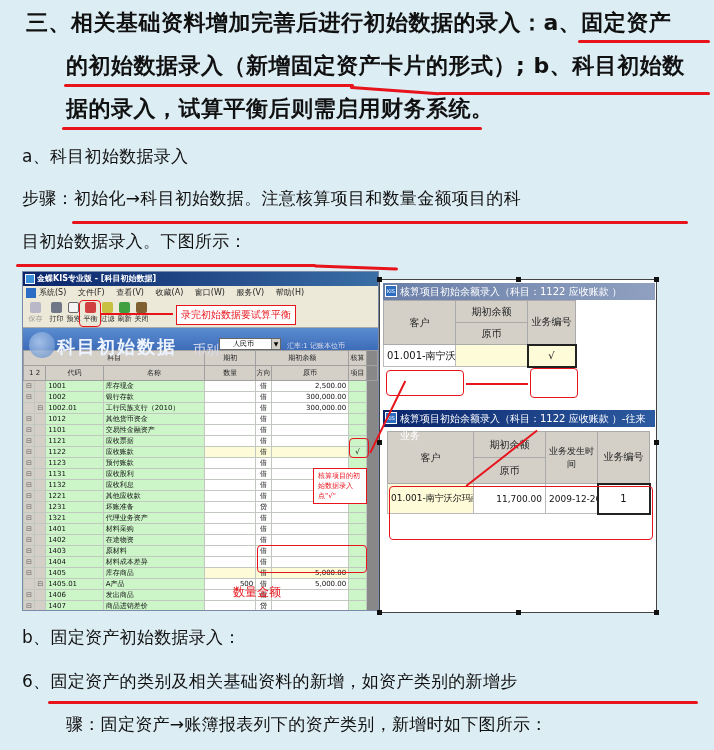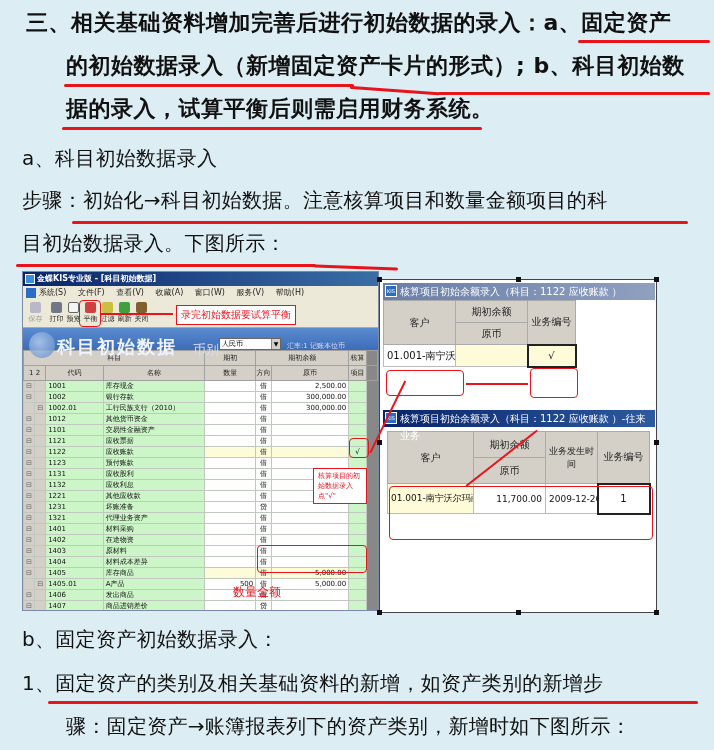--- a/index.html
+++ b/index.html
@@ -1,20 +1,20 @@
 <!DOCTYPE html>
 <html><head>
 <meta charset="utf-8">
 <style>
   * { box-sizing: border-box; margin: 0; padding: 0; }
   html, body { width: 714px; height: 750px; overflow: hidden; }
   body { background: #dcedf4; font-family: "DejaVu Sans", "Liberation Sans", sans-serif; color: #111; position: relative; }
   .line { position: absolute; white-space: nowrap; }
   .h-bold { font-weight: bold; font-size: 22px; letter-spacing: 0.5px; }
-  .h-norm { font-size: 20px; letter-spacing: 0.3px; text-align: center; }
+  .h-norm { font-size: 17px; letter-spacing: 0.3px; text-align: center; }
   .ul { position: absolute; height: 3px; background: #e8141c; border-radius: 2px; }
 
   
   .shot-left { position: absolute; left: 22px; top: 271px; width: 357px; height: 340px; background: #d4d0c8; border: 1px solid #7a8aa8; overflow: hidden; font-size: 8px; }
   .win-title { height: 14px; background: linear-gradient(to right, #0a246a, #3a6ea5); color: #fff; font-size: 8px; font-weight: bold; padding-left: 14px; line-height: 14px; position: relative; }
   .win-title .appicon { position: absolute; left: 2px; top: 2px; width: 10px; height: 10px; background: #3a8fd8; border: 1px solid #fff; }
   .menubar { height: 14px; background: #ece9d8; font-size: 8px; line-height: 14px; padding-left: 16px; position: relative; color: #222; }
   .menubar .mi { margin-right: 9px; }
   .menubar .micon { position: absolute; left: 3px; top: 2px; width: 10px; height: 10px; background: #2b6cc4; }
   .toolbar { height: 28px; background: #ece9d8; border-bottom: 1px solid #aaa; position: relative; display: flex; padding-left: 4px; }
@@ -22,21 +22,21 @@
   .tb .ic { display: block; width: 11px; height: 11px; margin: 0 auto 1px; border-radius: 2px; }
   .tb.disabled { color: #999; }
   .tb-sep { width: 4px; }
   .hl-box { position: absolute; border: 1.5px solid #e8141c; border-radius: 4px; }
   .callout { position: absolute; border: 1.5px solid #e8141c; background: #fff; color: #e8141c; font-size: 10px; padding: 2px 4px; white-space: nowrap; }
   .arrow { position: absolute; height: 1.5px; background: #e8141c; transform-origin: left center; }
   .banner { height: 22px; background: linear-gradient(#5a8cd0, #3d6cb8); position: relative; color: #fff; }
   .banner .title { position: absolute; left: 34px; top: 7px; font-size: 18px; font-weight: bold; letter-spacing: 2px; color: #eef4ff; }
   .banner .lens { position: absolute; left: 6px; top: 4px; width: 26px; height: 26px; border-radius: 50%; background: radial-gradient(circle at 40% 40%, #b8d0f0, #5a86c8); opacity: .8; }
   .banner .cur-lbl { position: absolute; left: 170px; top: 13px; font-size: 13px; color: #dde; }
-  .banner .cur-sel { position: absolute; left: 196px; top: 10px; width: 62px; height: 12px; background: #fff; border: 1px solid #666; color: #000; font-size: 7px; line-height: 10px; padding-left: 2px; }
+  .banner .cur-sel { position: absolute; left: 196px; top: 10px; width: 62px; height: 12px; background: #fff; border: 1px solid #666; color: #000; font-size: 7px; line-height: 10px; padding-left: 13px; }
   .banner .cur-sel .dd { position: absolute; right: 0; top: 0; width: 9px; height: 10px; background: #d4d0c8; border-left: 1px solid #888; font-size: 6px; line-height: 10px; text-align: center; }
   .banner .rate { position: absolute; left: 264px; top: 13px; font-size: 7px; color: #dde; }
   table.grid { border-collapse: collapse; width: 100%; font-size: 7px; table-layout: fixed; }
   table.grid th { background: #d4d0c8; border: 1px solid #a0a0a0; font-weight: normal; height: 15px; color: #222; }
   table.grid td { border: 1px solid #c0c8c0; height: 11px; padding: 0 2px; white-space: nowrap; overflow: hidden; }
   td.g { background: #ccf5c8; }
   td.w { background: #fff; }
   td.y { background: #fdfbd8; }
   td.tree { background: #d4d0c8; text-align: center; color: #666; }
   td.num { text-align: right; }
@@ -456,15 +456,15 @@
     </tbody>
       </table>
   </div>
   <div class="hl-box" style="left:9px; top:206px; width:264px; height:54px;"></div>
   <div class="arrow" style="left:86px; top:205px; width:90px; transform:rotate(-38deg); transform-origin:left;"></div>
 </div>
 
 <div class="arrow" style="left:370px; top:452px; width:80px; transform:rotate(-64deg);"></div>
 
 <div class="line h-norm" style="left:22px; top:626px;">b、固定资产初始数据录入：</div>
-<div class="line h-norm" style="left:22px; top:670px;">1、固定资产的类别及相关基础资料的新增，如资产类别的新增步</div>
+<div class="line h-norm" style="left:22px; top:670px;">6、固定资产的类别及相关基础资料的新增，如资产类别的新增步</div>
 <div class="ul" style="left:48px; top:701px; width:650px;"></div>
 <div class="line h-norm" style="left:58px; top:713px;margin-left:8px;">骤：固定资产→账簿报表列下的资产类别，新增时如下图所示：</div>
 
 </body></html>

